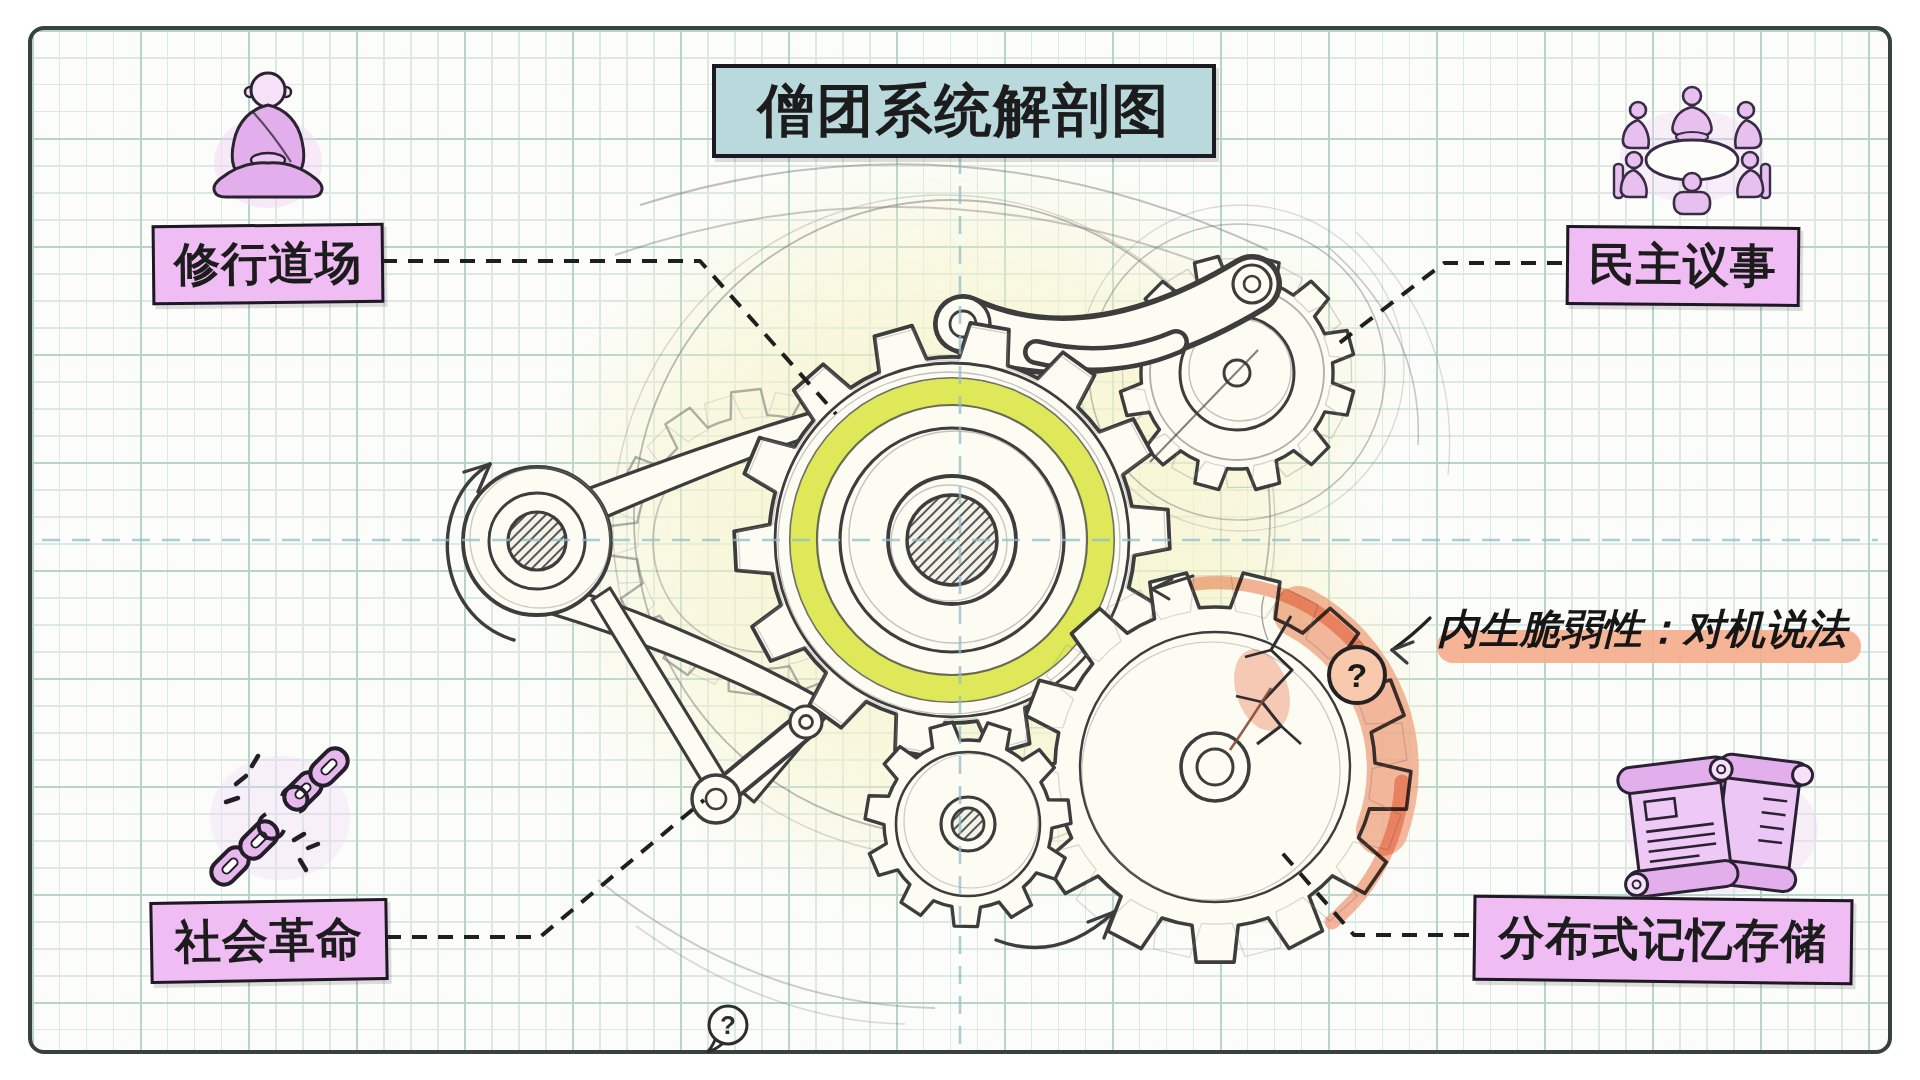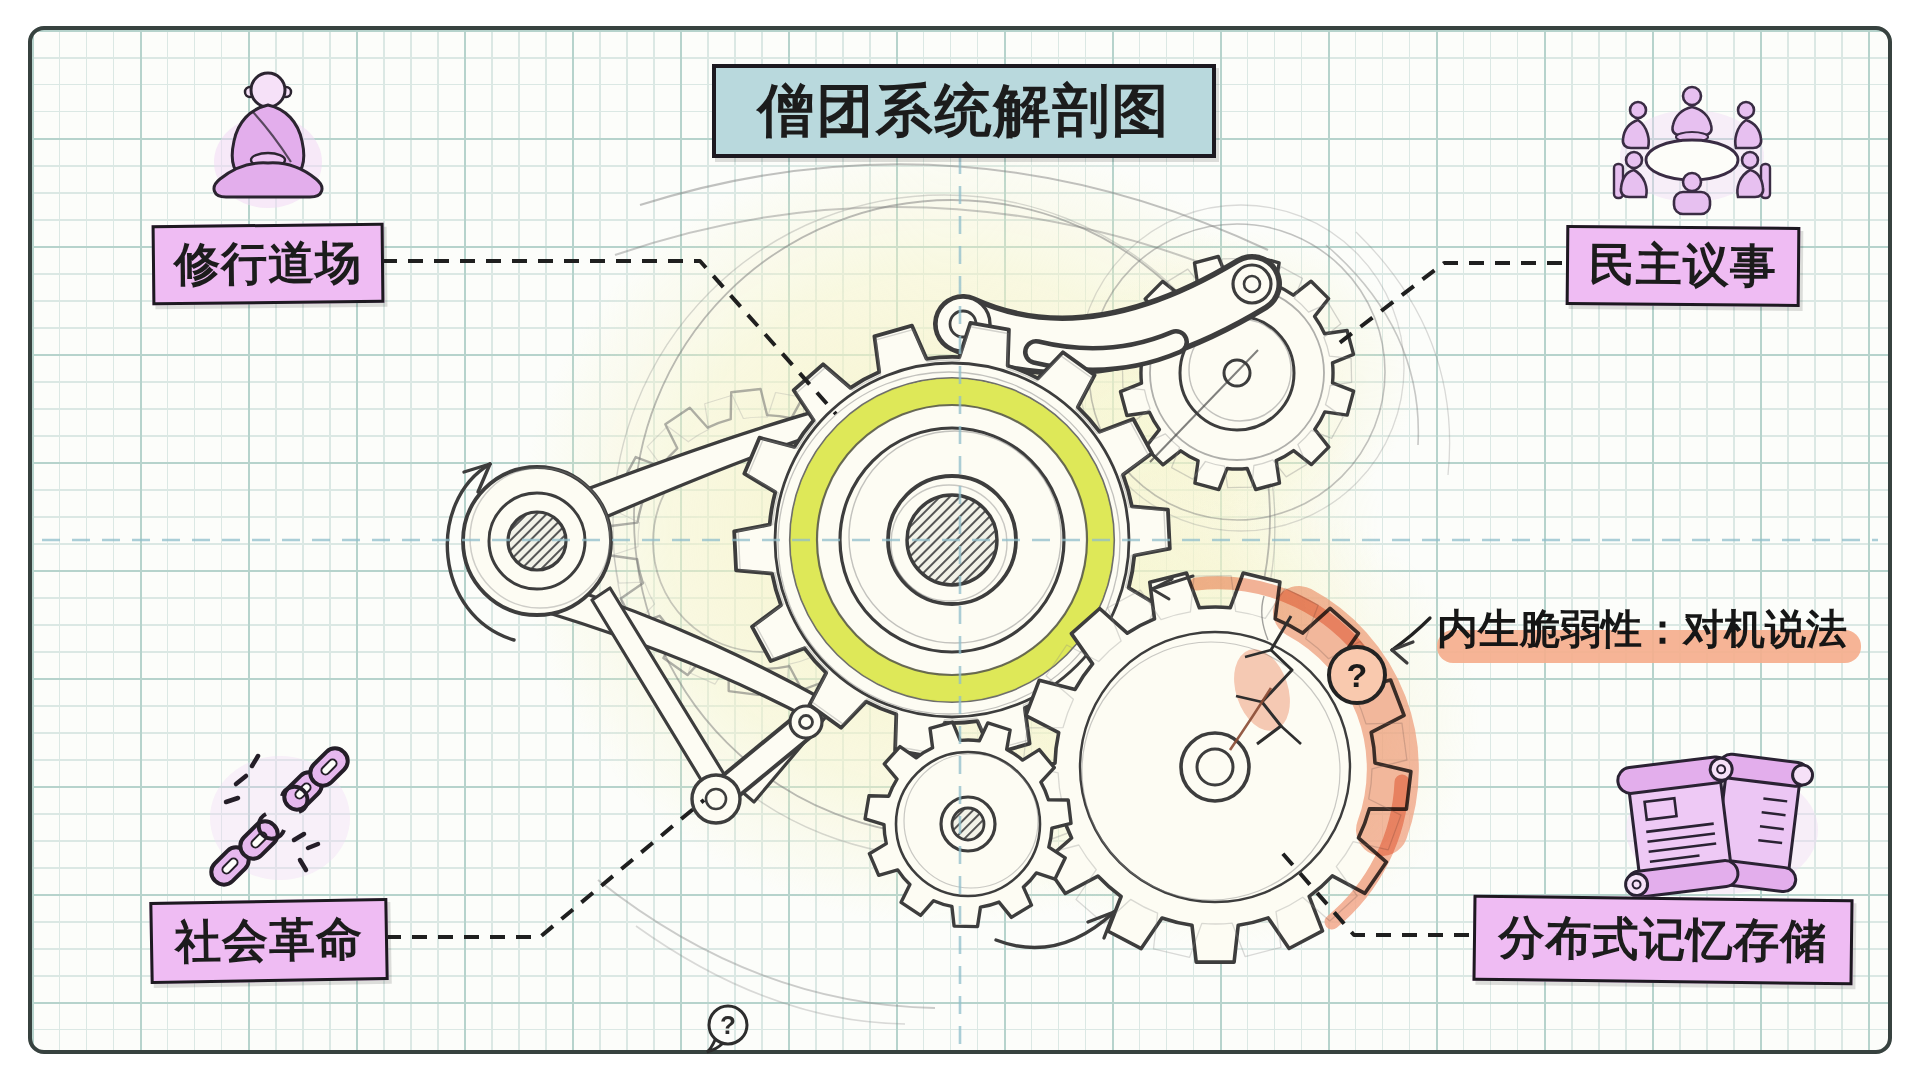--- a/index.html
+++ b/index.html
@@ -24,21 +24,21 @@
   #lbl-bl{left:150px;top:900px;width:232px;height:76px;transform:rotate(-1deg);}
   #lbl-br{left:1473px;top:897px;width:374px;height:80px;transform:rotate(0.7deg);}
   .icon{position:absolute;z-index:4;line-height:0;}
   #icon-monk{left:203px;top:62px;}
   #icon-meeting{left:1604px;top:76px;}
   #icon-chain{left:196px;top:740px;}
   #icon-scrolls{left:1608px;top:746px;}
   .hl-bar{position:absolute;left:1437px;top:630px;width:424px;height:33px;border-radius:16px;
        background:var(--orange-highlight-bar,#f5ae8d);opacity:.92;z-index:3;}
   .annot{position:absolute;left:1437px;top:602px;width:440px;font-size:41px;font-weight:700;
-       z-index:4;white-space:nowrap;color:#161616;}
+       z-index:4;white-space:nowrap;color:#161616;font-style:italic;}
   .qmark{position:absolute;left:1327px;top:645px;width:52px;height:52px;border-radius:50%;
        background:var(--peach-marker-fill,#f9c9ae);border:4px solid #232323;display:flex;
        align-items:center;justify-content:center;font-size:34px;font-weight:700;z-index:4;color:#1b1b1b;}
   .footer{position:absolute;left:704px;top:1000px;display:flex;align-items:center;gap:14px;z-index:4;}
   .footer-text{font-size:37px;font-weight:700;color:#1d1d1d;letter-spacing:1px;white-space:nowrap;}
 </style>
 </head>
 <body>
 
 <div class="stage">

